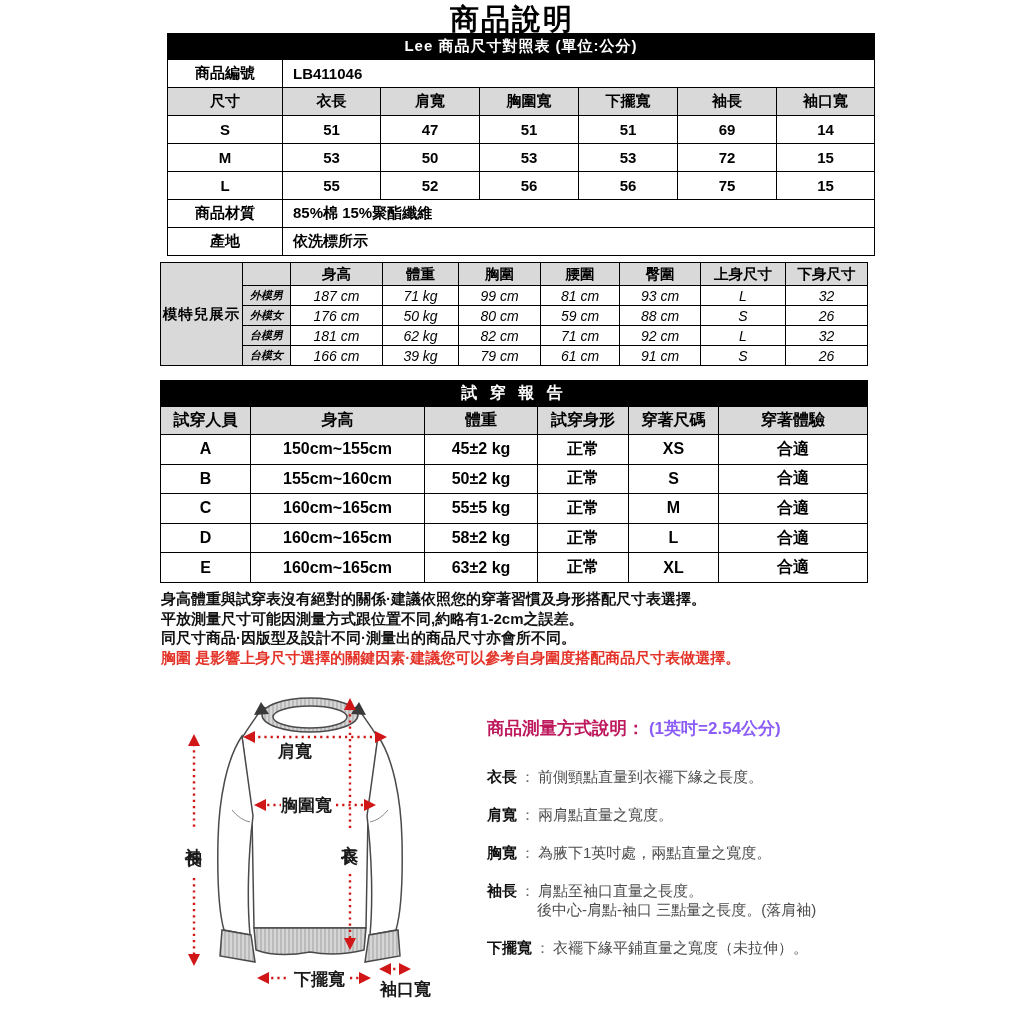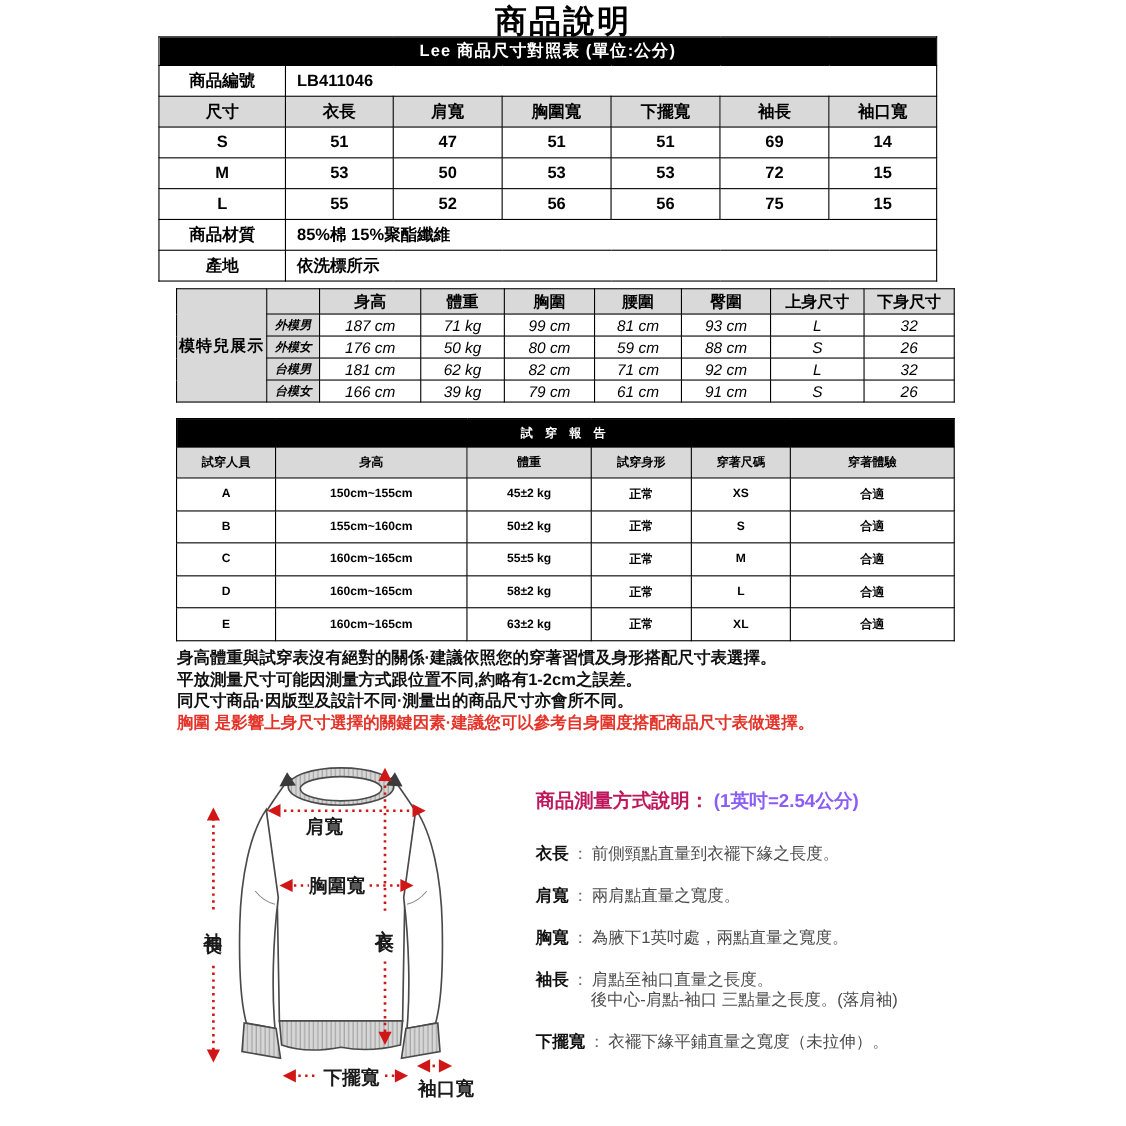--- a/index.html
+++ b/index.html
@@ -7,41 +7,41 @@
     width:1024px;height:1024px;position:relative;background:#fff;
     font-family:"Liberation Sans","DejaVu Sans",sans-serif;color:#000;overflow:hidden;
   }
   .abs{position:absolute;}
   .page-title{top:0;left:0;width:1024px;text-align:center;font-size:29px;font-weight:bold;letter-spacing:2px;}
 
   table{border-collapse:collapse;table-layout:fixed;}
   td{overflow:hidden;white-space:nowrap;vertical-align:middle;}
 
   
-  .t1{left:144px;top:33px;width:707px;}
+  .t1{left:167px;top:33px;width:707px;}
   .t1 td{border:1.6px solid #000;text-align:center;font-size:15px;font-weight:bold;padding:0;height:27px;}
   .t1 tr.bar td{background:#000;color:#fff;height:25px;font-size:15px;letter-spacing:1px;}
   .t1 tr.head td{background:#d9d9d9;margin-left:16px;}
   .t1 td.leftal{text-align:left;padding-left:10px;}
 
   
   .t2{left:160px;top:262px;width:707px;}
   .t2 td{border:1.2px solid #000;text-align:center;padding:0;}
   .t2 td.glabel{background:#d9d9d9;font-size:17px;font-weight:bold;letter-spacing:1px;}
   .t2 td.xcell{background-image:
       linear-gradient(to top right,transparent calc(50% - 0.9px),#000 calc(50% - 0.9px),#000 calc(50% + 0.9px),transparent calc(50% + 0.9px)),
       linear-gradient(to bottom right,transparent calc(50% - 0.9px),#000 calc(50% - 0.9px),#000 calc(50% + 0.9px),transparent calc(50% + 0.9px));}
   .t2 tr.mhead td{background:#d9d9d9;font-size:14.5px;font-weight:bold;height:22px;}
   .t2 tr.mrow{height:20px;font-style:italic;}
   .t2 td.msub{background:#d9d9d9;font-size:11px;font-weight:bold;}
   .t2 td.mval{font-size:14px;font-weight:400;}
 
   
   .t3{left:160px;top:380px;width:707px;}
-  .t3 td{border:1.6px solid #000;text-align:center;font-size:11px;font-weight:bold;padding:0;}
+  .t3 td{border:1.6px solid #000;text-align:center;font-size:16px;font-weight:bold;padding:0;}
   .t3 tr.bar td{background:#000;color:#fff;height:25px;letter-spacing:4px;}
   .t3 tr.head td{background:#d9d9d9;height:27px;}
   .t3 tr.frow td{height:28.6px;}
 
   
   .notes{left:161px;top:589px;width:760px;font-size:15px;font-weight:bold;line-height:19.5px;color:#111;}
   .notes .red{color:#e4342a;}
 
   
   .diagram{left:160px;top:690px;width:325px;height:332px;}

